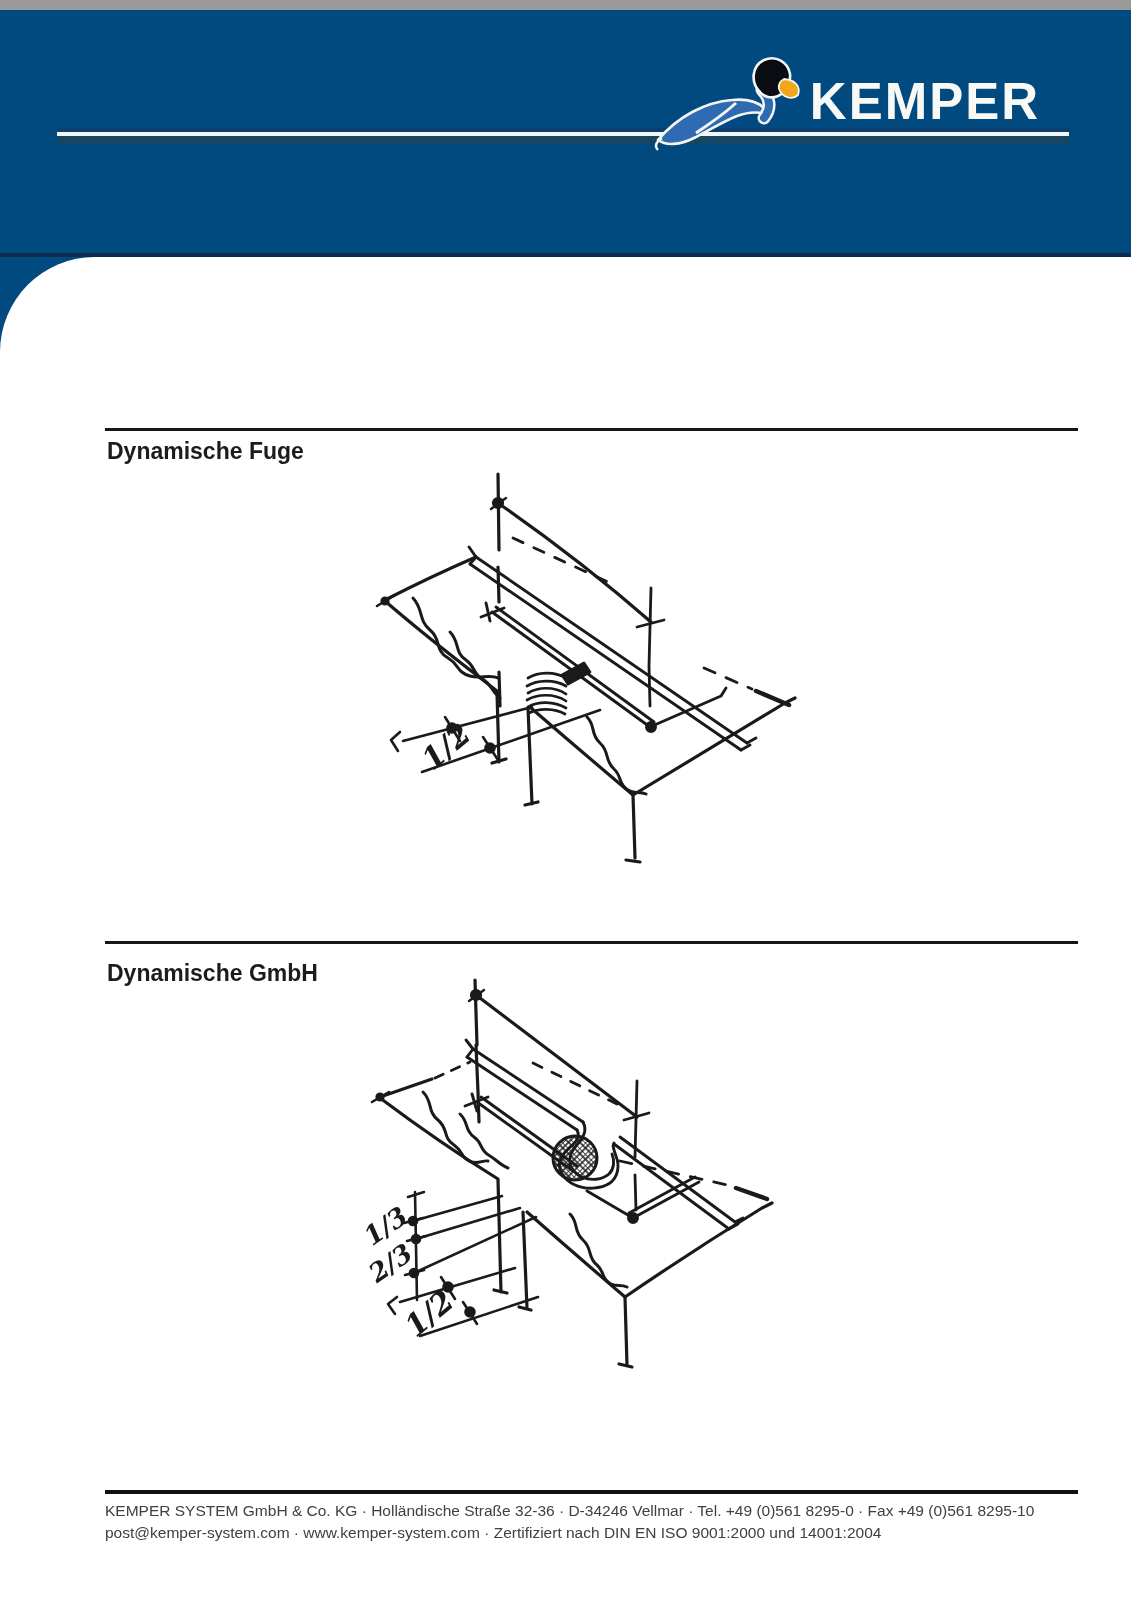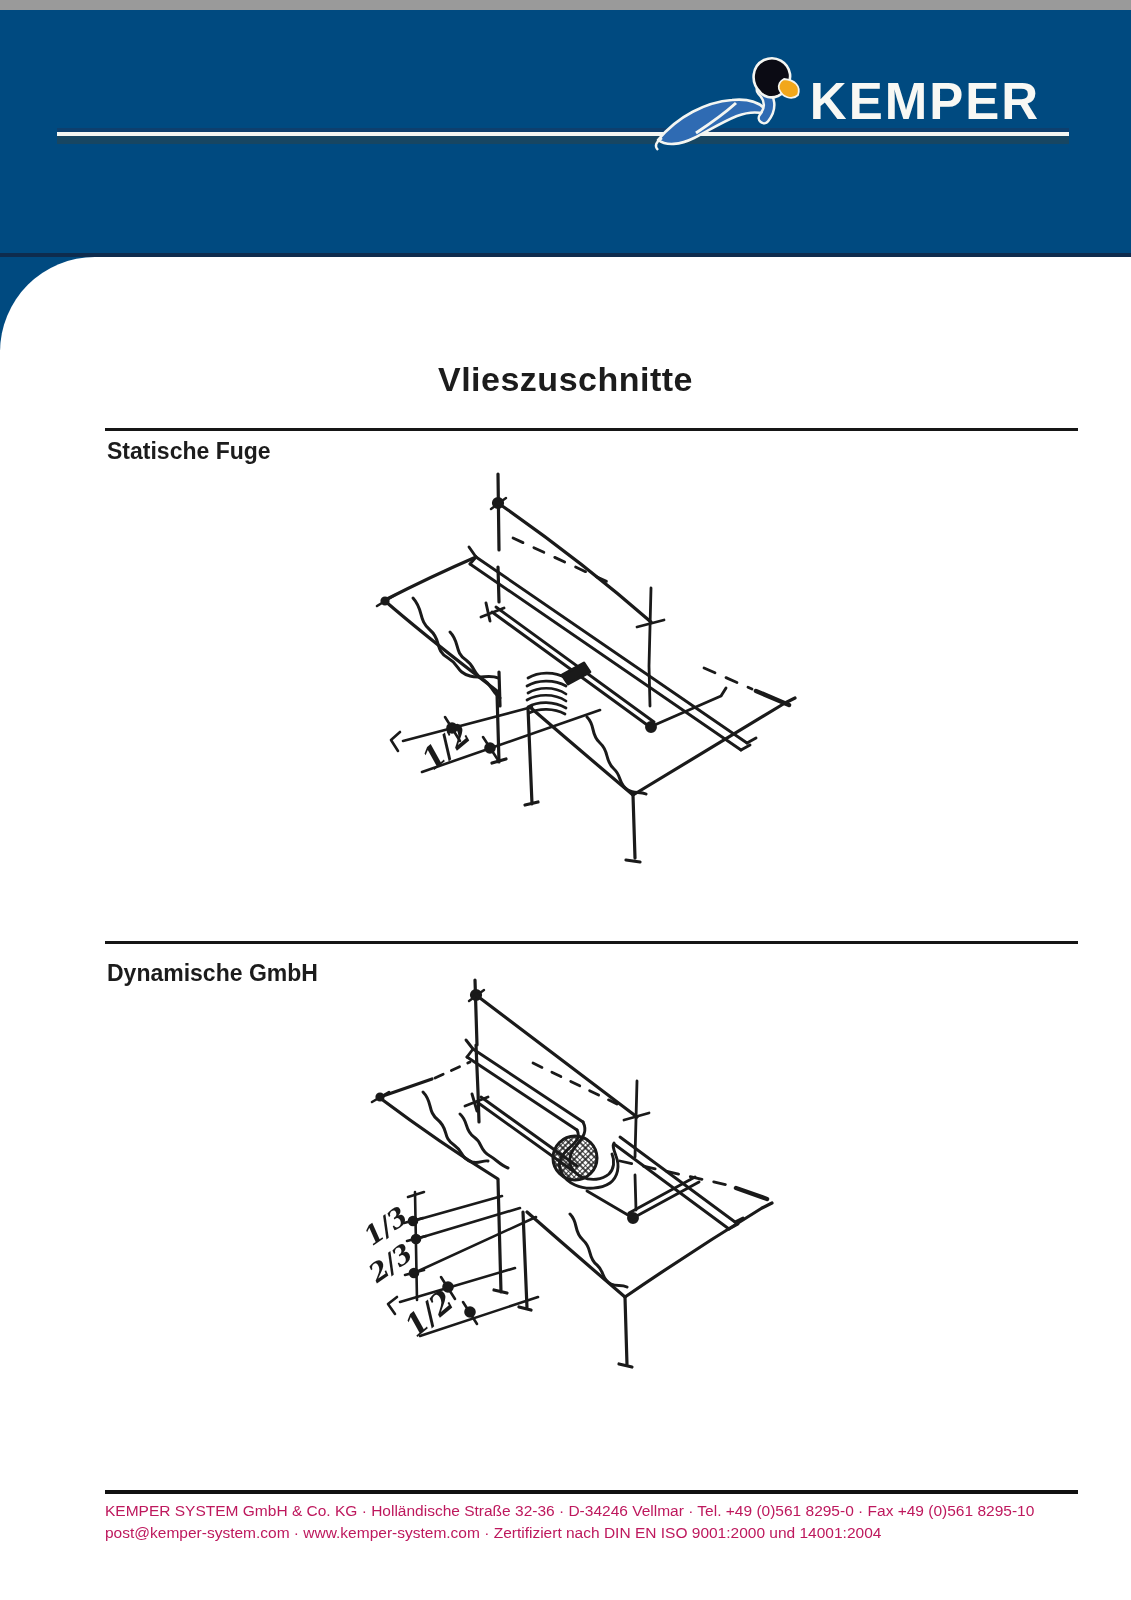--- a/index.html
+++ b/index.html
@@ -39,21 +39,21 @@
   .hr-footer{top:1233px;height:4px;background:#111;}
   .section-heading{
     position:absolute;left:107px;font-size:23px;font-weight:700;color:#1c1c1c;
   }
   .h-stat{top:181px;}
   .h-dyn{top:703px;}
   .sketch1{position:absolute;left:300px;top:203px;}
   .sketch2{position:absolute;left:280px;top:693px;}
   .footer-text{
     position:absolute;left:105px;top:1243px;width:990px;
-    font-size:15.5px;line-height:22px;color:#be185d;
+    font-size:15.5px;line-height:22px;color:#404040;
   }
   svg text.frac{
     font-family:"DejaVu Serif",serif;font-style:italic;font-weight:700;fill:#1a1a1a;
   }
 </style>
 </head>
 <body>
 
 <div class="screen">
 
@@ -82,24 +82,23 @@
       <path d="M10,86 C4,90 2,94 6,98" fill="none" stroke="#f4f6f2" stroke-width="2.4"></path>
     </svg>
 
     <div class="brand">
       <div class="brand-kemper">KEMPER</div>
     </div>
   </div>
 
   <div class="content">
 
-    <div class="doc-title">Vlieszuschnitte</div>
     <div class="hr hr1"></div>
 
-    <div class="section-heading h-stat">Statische Fuge</div>
+    <div class="section-heading h-stat">Dynamische Fuge</div>
 
     <svg class="sketch1" width="700" height="470" viewBox="0 0 700 470">
       <g fill="none" stroke="#1a1a1a" stroke-width="3.2" stroke-linecap="round" stroke-linejoin="round">
 
         <g>
           <path d="M198,14 L199,90 M198,107 L199,142"></path>
           <circle cx="198" cy="43" r="4.5" fill="#1a1a1a"></circle>
           <path d="M191,49 L206,38" stroke-width="2.4"></path>
         </g>
 

